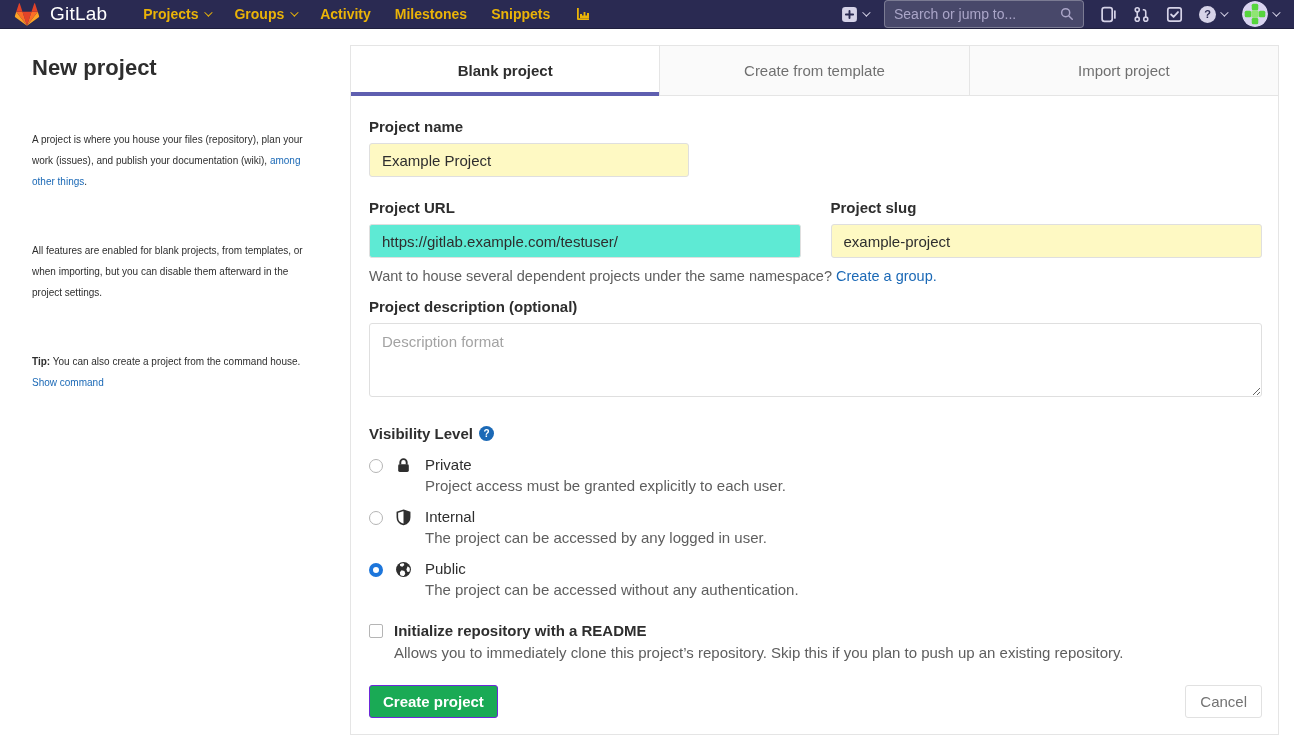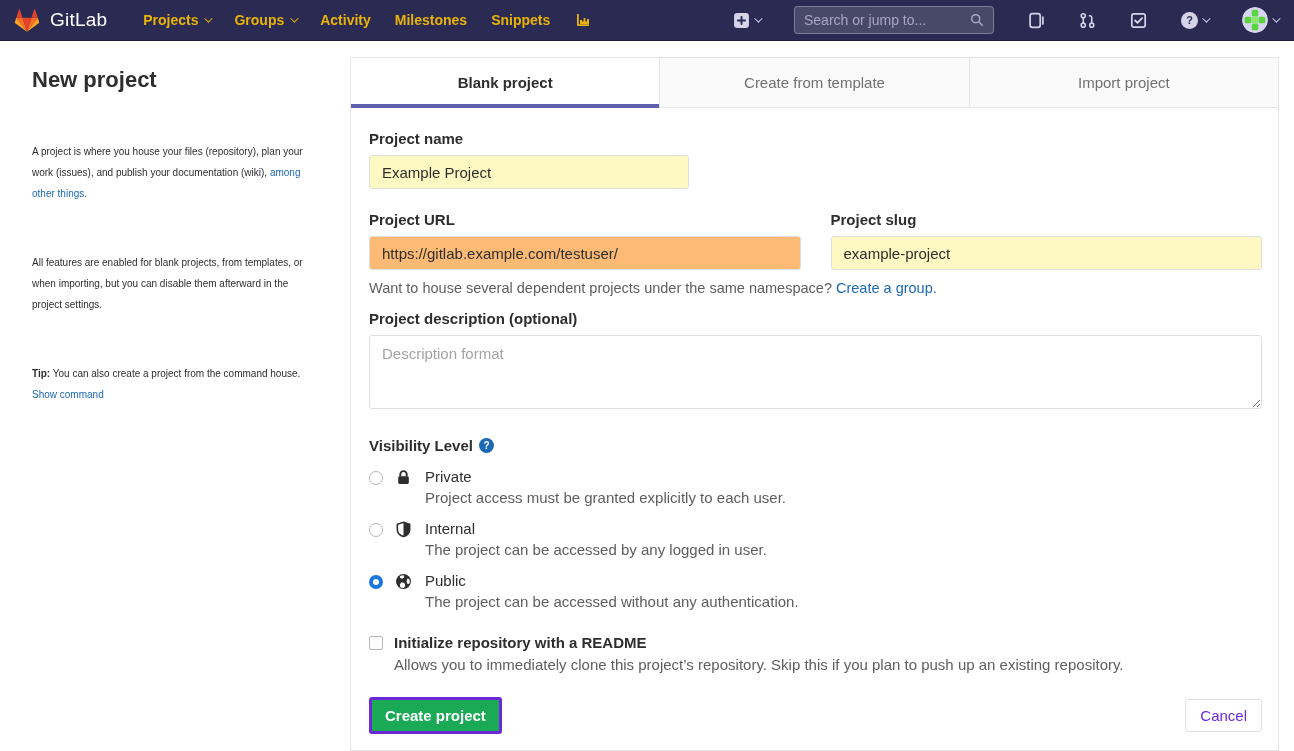--- a/index.html
+++ b/index.html
@@ -1,26 +1,26 @@
 <!DOCTYPE html>
 <html><head>
 <meta charset="utf-8">
 <style>
   * { box-sizing: border-box; margin: 0; padding: 0; }
   html,body { width:1294px; height:751px; background:#fff; font-family:"Liberation Sans", sans-serif; color:#2e2e2e; }
 
   
-  .navbar { height:41px; background:#2a2a52; display:flex; align-items:center; padding:0 16px 0 14px; border-bottom:1px solid #1f1f3d; }
+  .navbar { height:29px; background:#2a2a52; display:flex; align-items:center; padding:0 16px 0 14px; border-bottom:1px solid #1f1f3d; }
   .nav-left { display:flex; align-items:center; gap:4px; }
   .brand { display:flex; align-items:center; gap:10px; margin-right:22px; cursor:pointer; }
   .brand-name { color:#fff; font-size:19px; font-weight:500; letter-spacing:.2px; }
   .nav-item { display:flex; align-items:center; gap:6px; color:#eab308; font-size:14px; font-weight:700; padding:6px 10px; border-radius:4px; cursor:pointer; white-space:nowrap; }
   .chev { width:6px; height:6px; border-right:1.6px solid currentColor; border-bottom:1.6px solid currentColor; transform:rotate(45deg) translateY(-2px); display:inline-block; }
   .nav-icon { color:#d6d3e8; display:flex; align-items:center; }
-  .nav-right { margin-left:auto; display:flex; align-items:center; gap:34px; }
+  .nav-right { margin-left:auto; display:flex; align-items:center; gap:16px; }
   .nav-right .group { display:flex; align-items:center; gap:4px; color:#d6d3e8; cursor:pointer; }
   .searchbox { width:200px; height:28px; background:rgba(255,255,255,0.14); border:1px solid rgba(255,255,255,0.28); border-radius:4px; display:flex; align-items:center; padding:0 9px; gap:6px; }
   .searchbox input { flex:1; background:transparent; border:none; outline:none; color:#e8e6f5; font-size:14px; font-family:inherit; min-width:0; }
   .searchbox input::placeholder { color:#aaa5c8; }
   .searchbox .mag { color:#aaa5c8; display:flex; }
   .qmark { width:17px; height:17px; border-radius:50%; background:#d6d3e8; color:#2a2a52; font-size:11px; font-weight:bold; display:flex; align-items:center; justify-content:center; }
   .avatar { width:26px; height:26px; border-radius:50%; overflow:hidden; display:flex; }
 
   
   .main { display:flex; align-items:flex-start; }
@@ -34,42 +34,42 @@
   .tab { flex:1; display:flex; align-items:center; justify-content:center; font-size:15px; color:#707070; cursor:pointer; position:relative; border-left:1px solid #e5e5e5; }
   .tab:first-child { border-left:none; }
   .tab.active { background:#fff; color:#2e2e2e; font-weight:bold; }
   .tab.active::after { content:""; position:absolute; left:0; right:0; bottom:-1px; height:4px; background:#5f5fb0; }
 
   .content { padding:22px 16px 16px 18px; }
   .field-label { font-size:15px; font-weight:bold; margin-bottom:8px; display:flex; align-items:center; gap:6px; }
   .text-input { height:34px; border:1px solid #dfdfdf; border-radius:3px; padding:0 12px; font-size:15px; font-family:inherit; color:#2e2e2e; outline:none; background:#fef9c3; width:100%; }
   .name-input { width:320px; }
   .two-col { display:grid; grid-template-columns: 1fr 1fr; column-gap:30px; margin-top:22px; }
-  .url-box { height:34px; border:1px solid #dfdfdf; border-radius:3px; background:#fdba74; display:flex; align-items:center; padding:0 12px; font-size:15px; color:#2e2e2e; }
+  .url-box { height:34px; border:1px solid #dfdfdf; border-radius:3px; background:#5eead4; display:flex; align-items:center; padding:0 12px; font-size:15px; color:#2e2e2e; }
   .hint { font-size:14.5px; color:#5e5e5e; margin:10px 0 14px; }
   textarea.desc { width:100%; height:74px; border:1px solid #dfdfdf; border-radius:3px; padding:9px 12px; font-size:15px; font-family:inherit; color:#2e2e2e; resize:vertical; outline:none; }
   textarea.desc::placeholder { color:#a3a3a3; }
   .section-label { margin-top:24px; }
   .help-dot { width:15px; height:15px; border-radius:50%; background:#1b69b6; color:#fff; font-size:10px; font-weight:bold; display:inline-flex; align-items:center; justify-content:center; }
 
   .vis-option { display:flex; align-items:flex-start; gap:12px; margin-top:14px; }
   .radio { width:14px; height:14px; border:1px solid #b5b5b5; border-radius:50%; background:#fff; margin-top:3px; flex:0 0 14px; cursor:pointer; }
   .radio.checked { border:4.5px solid #1d76db; }
   .vis-icon { margin-top:1px; display:flex; flex:0 0 18px; }
   .vis-text .vis-name { font-size:15px; color:#2e2e2e; }
   .vis-text .vis-desc { font-size:15px; color:#5e5e5e; margin-top:4px; }
 
   .readme-row { display:flex; align-items:flex-start; gap:11px; margin-top:24px; }
   .checkbox { width:14px; height:14px; border:1px solid #b5b5b5; border-radius:2px; background:#fff; margin-top:2px; flex:0 0 14px; cursor:pointer; }
   .readme-label { font-size:15px; font-weight:bold; }
   .readme-desc { font-size:15px; color:#5e5e5e; margin-top:5px; }
 
   .btn-row { display:flex; justify-content:space-between; align-items:center; margin-top:24px; }
-  .btn-primary { background:#1aaa55; border:3px solid #6d28d9; color:#fff; font-size:15px; font-weight:bold; padding:7px 13px; border-radius:3px; cursor:pointer; font-family:inherit; }
-  .btn-cancel { background:#fff; border:1px solid #e1e1e1; color:#6d28d9; font-size:15px; padding:7px 14px; border-radius:3px; cursor:pointer; font-family:inherit; }
+  .btn-primary { background:#1aaa55; border:1px solid #6d28d9; color:#fff; font-size:15px; font-weight:bold; padding:7px 13px; border-radius:3px; cursor:pointer; font-family:inherit; }
+  .btn-cancel { background:#fff; border:1px solid #e1e1e1; color:#737373; font-size:15px; padding:7px 14px; border-radius:3px; cursor:pointer; font-family:inherit; }
 </style>
 </head>
 <body>
 
 <header class="navbar">
   <div class="nav-left">
     <div class="brand">
       <span style="display:flex">
         <svg width="26" height="25" viewBox="0 0 36 36">
           <path fill="#e24329" d="M18 34.2L24.5 14h-13z"></path>

